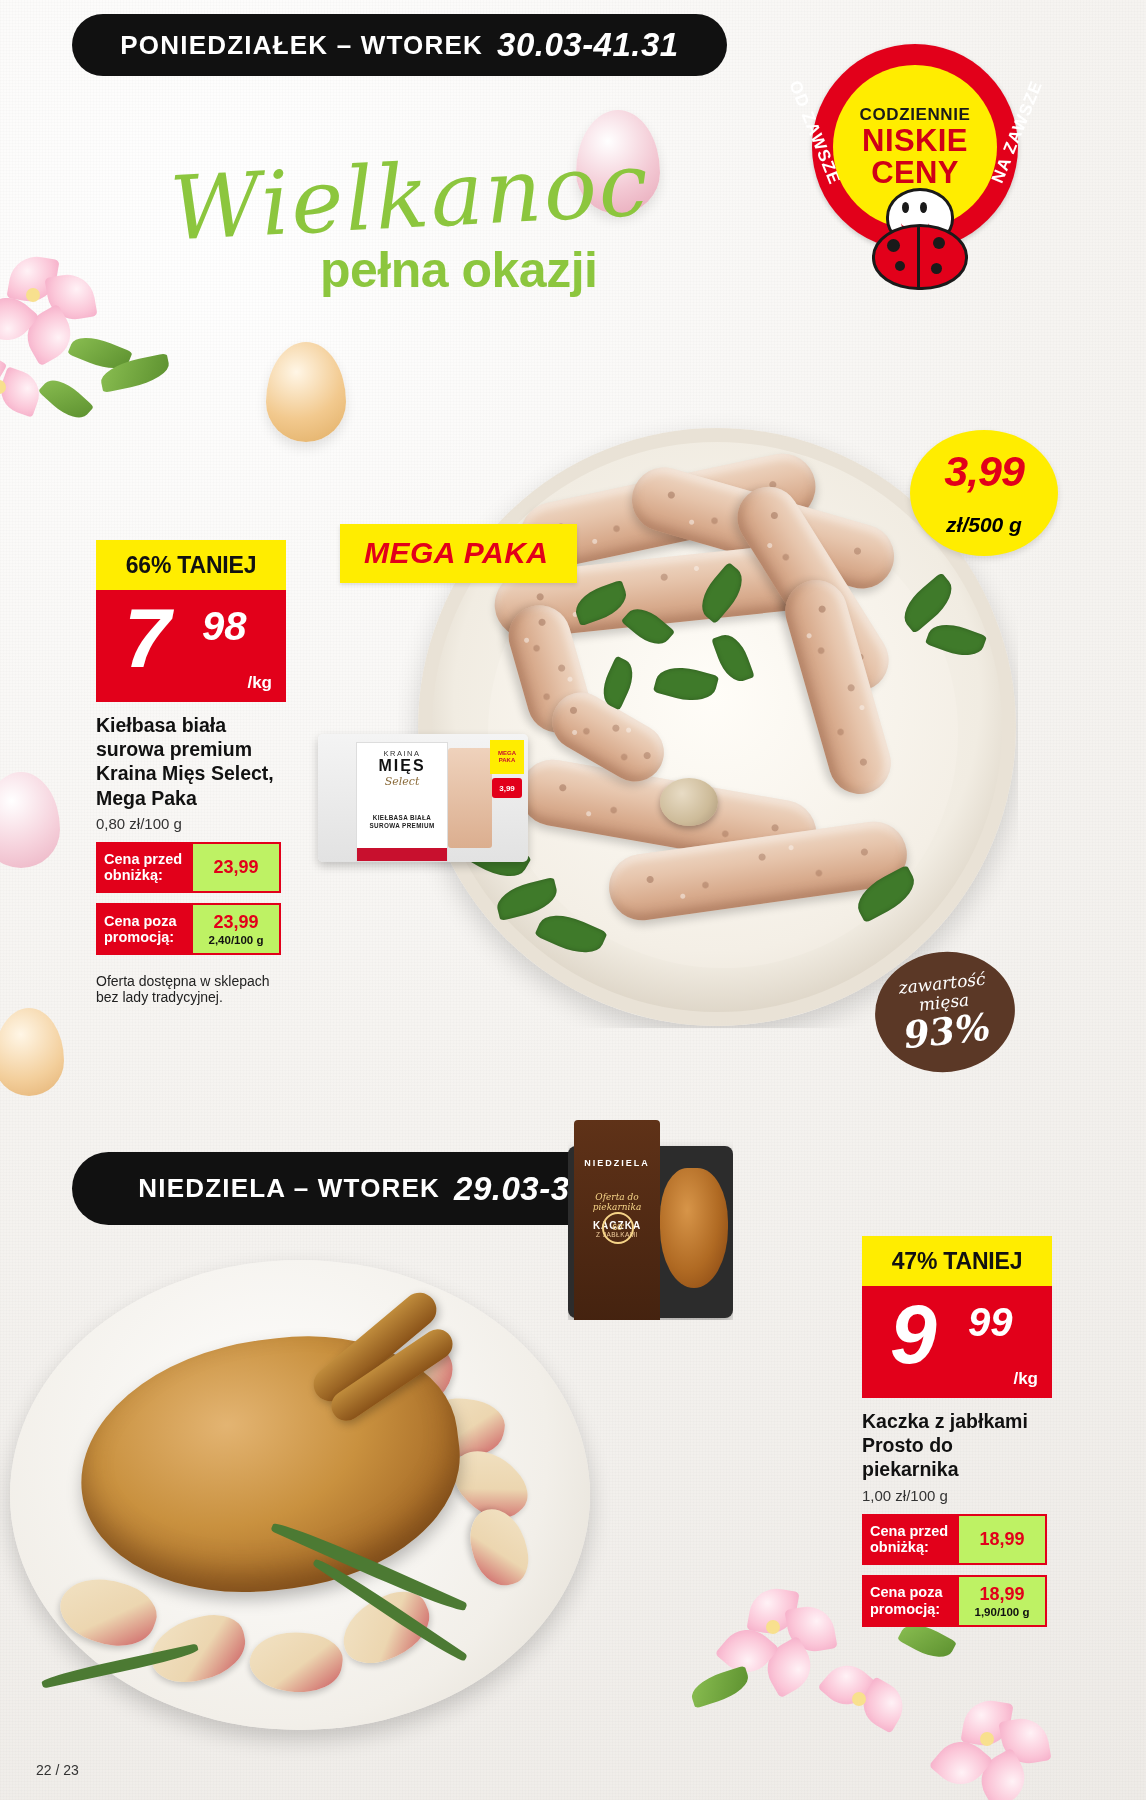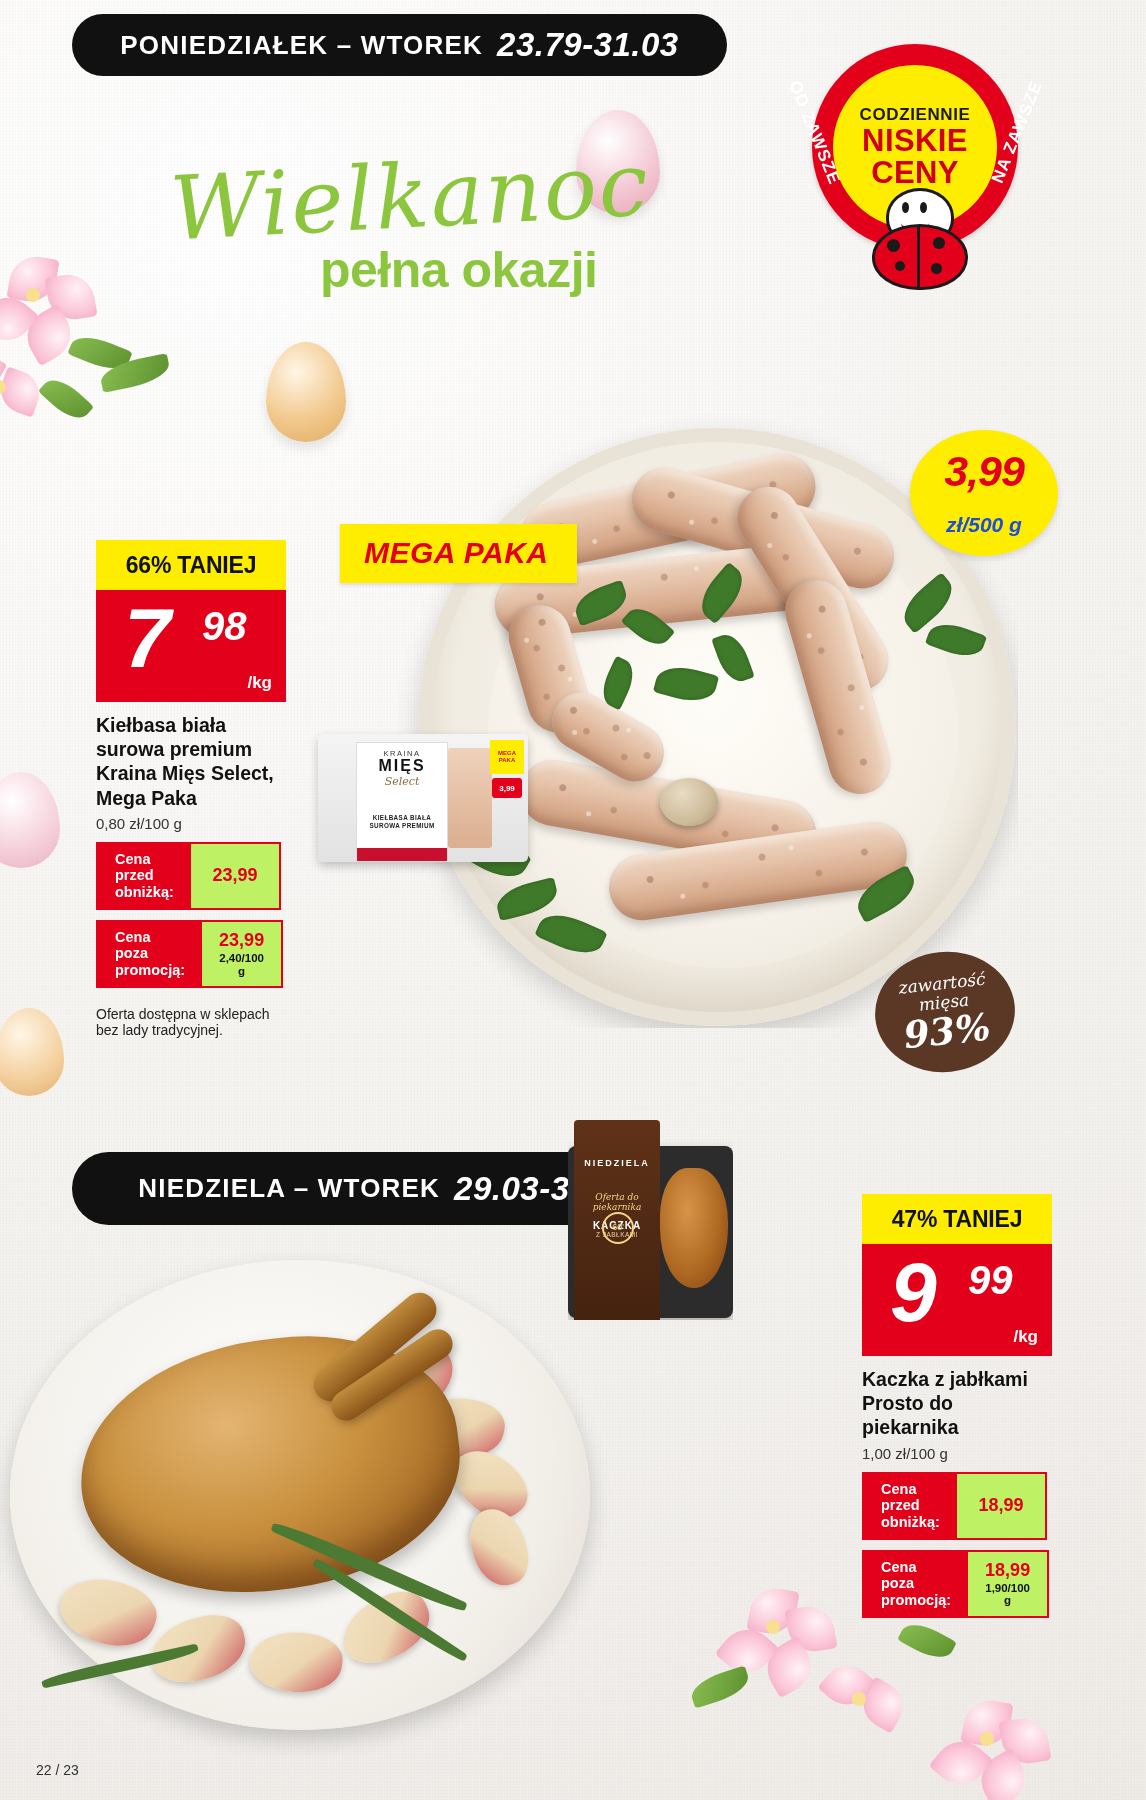--- a/index.html
+++ b/index.html
@@ -287,21 +287,21 @@
     color: #ffffff;
     display: table;
     border-collapse: collapse;
   }
   .old-row {
     display: table-row;
   }
   .old-row .lbl, .old-row .val {
     display: table-cell;
     vertical-align: middle;
-    padding: 7px 17px;
+    padding: 7px 6px;
     font-size: 14.5px;
     font-weight: bold;
     line-height: 1.15;
   }
   .old-row .val {
     background: #bef264;
     color: #e2001a;
     text-align: center;
     width: 74px;
     position: relative;
@@ -357,21 +357,21 @@
     font-weight: bold;
     font-style: italic;
     color: #e2001a;
     line-height: 1;
     letter-spacing: -1px;
   }
   .circle-price .small {
     font-size: 21px;
     font-weight: bold;
     font-style: italic;
-    color: #1d4ed8;
+    color: #000000;
     margin-top: 20px;
   }
 
   
   .meat-seal {
     position: absolute;
     left: 875px;
     top: 952px;
     width: 140px;
     height: 120px;
@@ -741,21 +741,21 @@
   <div class="blossom" style="left:944px; top:1700px;">
     <div class="petal" style="left:20px; top:0; transform:rotate(10deg);"></div>
     <div class="petal" style="left:58px; top:18px; transform:rotate(80deg);"></div>
     <div class="petal" style="left:36px; top:56px; transform:rotate(150deg);"></div>
     <div class="petal" style="left:-6px; top:40px; transform:rotate(220deg);"></div>
     <div class="blossom-center" style="left:36px; top:32px;"></div>
   </div>
 
   <div class="date-banner" id="banner-top">
     <span class="dow">PONIEDZIAŁEK – WTOREK</span>
-    <span class="range">23.79-31.03</span>
+    <span class="range">30.03-41.31</span>
   </div>
 
   <div class="headline">
     <div class="script">Wielkanoc</div>
     <div class="sub">pełna okazji</div>
   </div>
 
   <div class="stamp">
     <div class="ring"></div>
     <div class="ribbon left">OD ZAWSZE</div>
@@ -892,21 +892,21 @@
     <div class="duck-meat"></div>
     <div class="duck-sleeve">
       <div class="bd1">NIEDZIELA</div>
       <div class="badge60">60'</div>
       <div class="bd2">Oferta do piekarnika</div>
       <div class="bd3">KACZKA</div>
       <div class="bd4">Z JABŁKAMI</div>
     </div>
   </div>
 
-  <div class="price-block" style="left:862px; top:1194px;">
+  <div class="price-block" style="left:862px; top:1236px;">
     <div class="badge-taniej">47% TANIEJ</div>
     <div class="price-main">
       <span class="int">9</span>
       <span class="dec">99</span>
       <span class="unit">/kg</span>
     </div>
     <div class="product-title">Kaczka z jabłkami Prosto do piekarnika</div>
     <div class="product-unitprice">1,00 zł/100 g</div>
 
     <div class="old-table">

